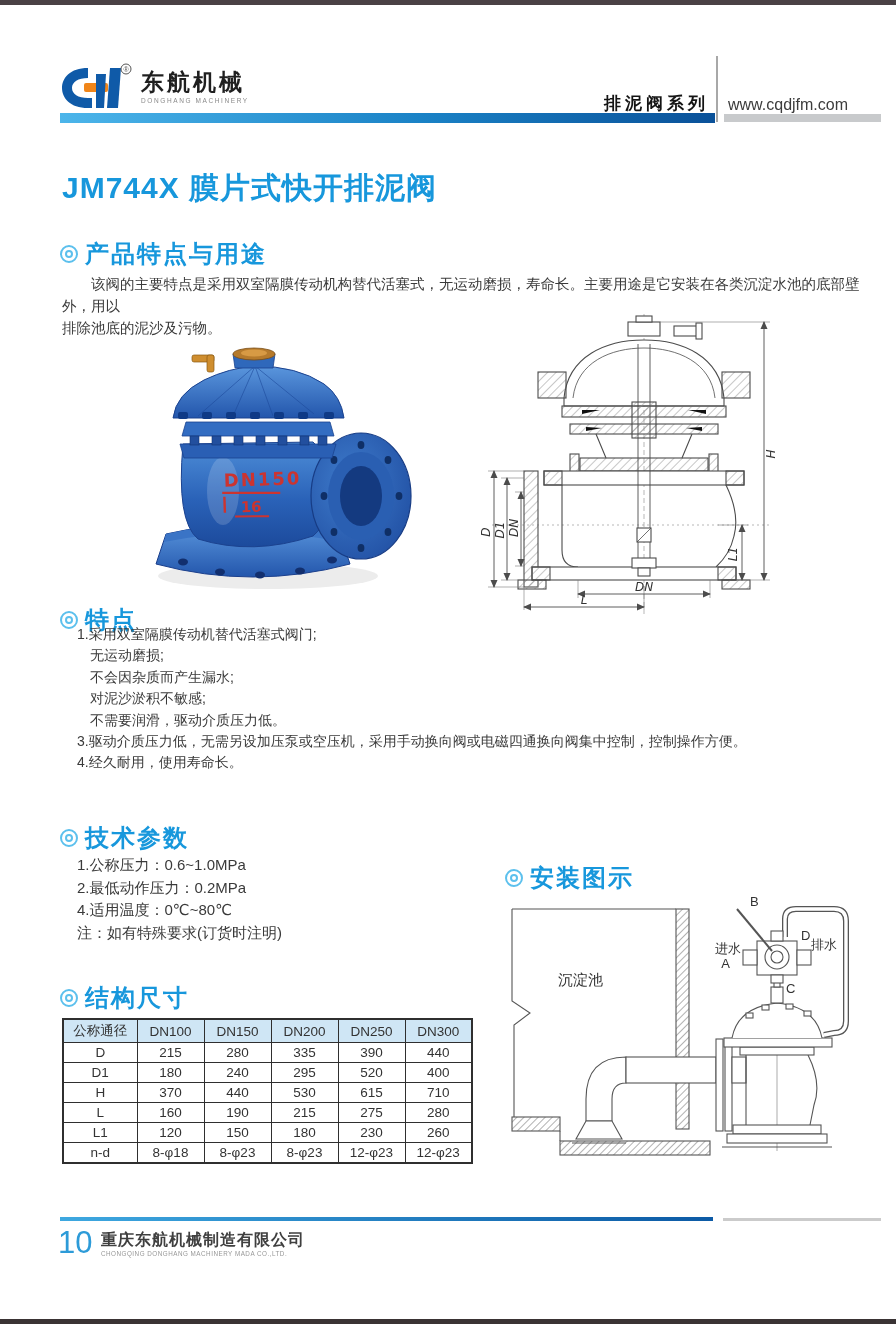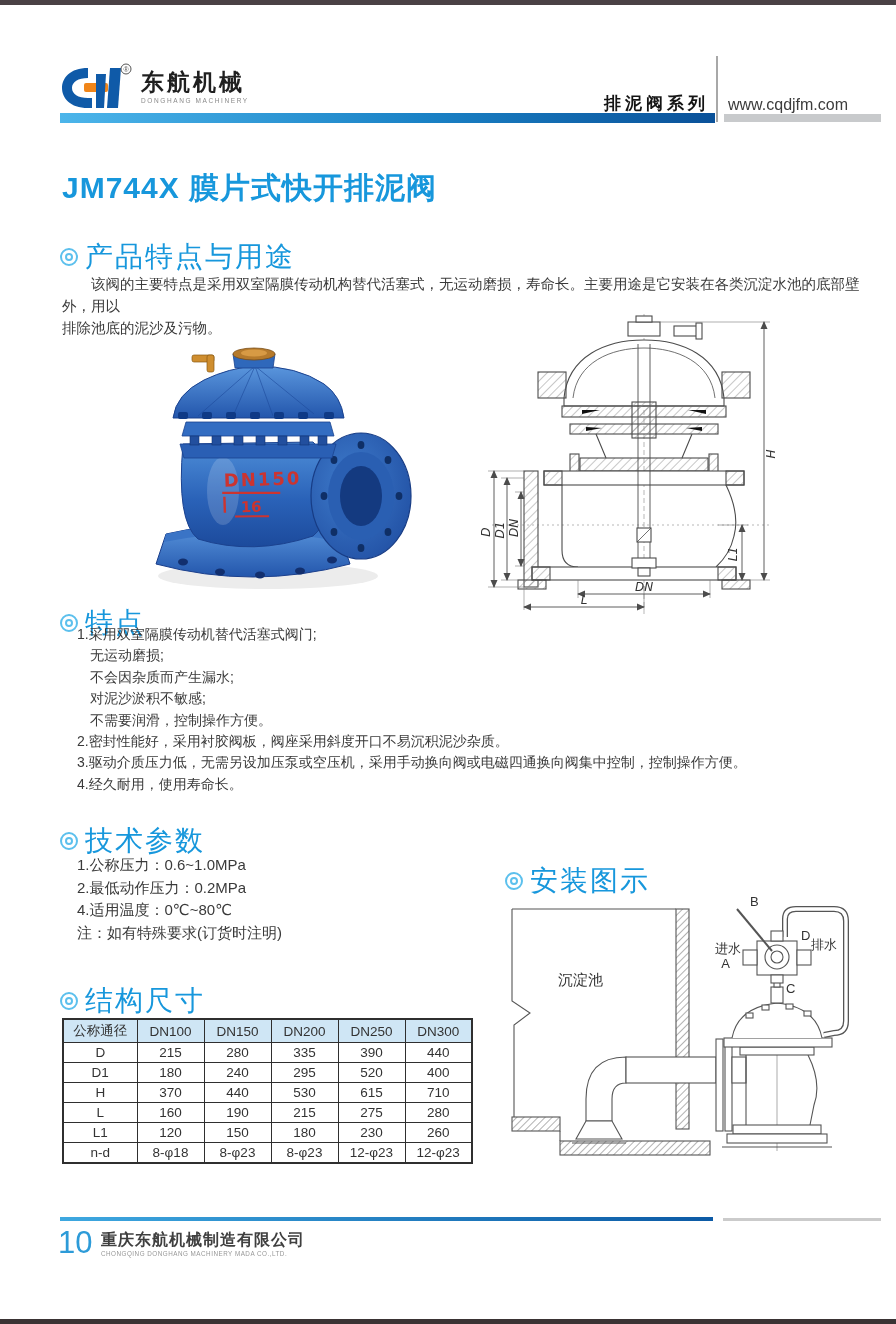--- a/index.html
+++ b/index.html
@@ -14,21 +14,21 @@
   .brand-en{font-size:6.5px;color:#8a8a8a;letter-spacing:1.6px;margin-top:3px;}
   .series{font-size:17px;font-weight:bold;color:#141414;letter-spacing:4px;}
   .vsep{left:716px;top:56px;width:2px;height:66px;background:#a8a8a8;}
   .url{font-size:16px;color:#3c3c3c;text-decoration:none;}
   .bluebar{left:60px;top:113px;width:655px;height:10px;
            background:linear-gradient(90deg,#4cb5ea 0%,#1a82c6 55%,#0a5199 100%);}
   .graybar{left:724px;top:114px;width:157px;height:8px;background:#c8cacc;}
   
   .title{font-size:30px;font-weight:bold;color:#1797dc;letter-spacing:1px;}
   .sec-head{display:flex;align-items:center;gap:7px;}
-  .sec-head .txt{font-size:28px;font-weight:normal;color:#1797dc;letter-spacing:2px;}
+  .sec-head .txt{font-size:24px;font-weight:bold;color:#1797dc;letter-spacing:2px;}
   .bullseye{width:14px;height:14px;border:2px solid #5cc0ed;border-radius:50%;
             display:flex;align-items:center;justify-content:center;flex:0 0 auto;}
   .bullseye i{display:block;width:4px;height:4px;border:2px solid #5cc0ed;border-radius:50%;}
   
   .para{width:804px;font-size:14.5px;line-height:22px;color:#3b3b3b;}
   .para .ind{text-indent:2em;}
   .feature-list div{font-size:14px;line-height:21.4px;color:#3a3a3a;}
   .feature-list .indent{padding-left:13px;}
   .param-list div{font-size:15px;line-height:22.5px;color:#3a3a3a;}
   
@@ -264,22 +264,21 @@
     <span class="bullseye">
         <i></i>
       </span>
     <span class="txt">特点</span>
   </div>
   <div class="abs feature-list" style="left:77px;top:624px;width:780px">
     <div>1.采用双室隔膜传动机替代活塞式阀门;</div>
     <div class="indent">无运动磨损;</div>
     <div class="indent">不会因杂质而产生漏水;</div>
     <div class="indent">对泥沙淤积不敏感;</div>
-    <div class="indent">不需要润滑，控制操作方便。</div>
-    <div>2.密封性能好，采用衬胶阀板，阀座采用斜度开口不易沉积泥沙杂质。</div>
+    <div class="indent">不需要润滑，驱动介质压力低。</div>
     <div>3.驱动介质压力低，无需另设加压泵或空压机，采用手动换向阀或电磁四通换向阀集中控制，控制操作方便。</div>
     <div>4.经久耐用，使用寿命长。</div>
   </div>
 
   <div class="abs sec-head" style="left:60px;top:822px">
     <span class="bullseye">
         <i></i>
       </span>
     <span class="txt">技术参数</span>
   </div>

